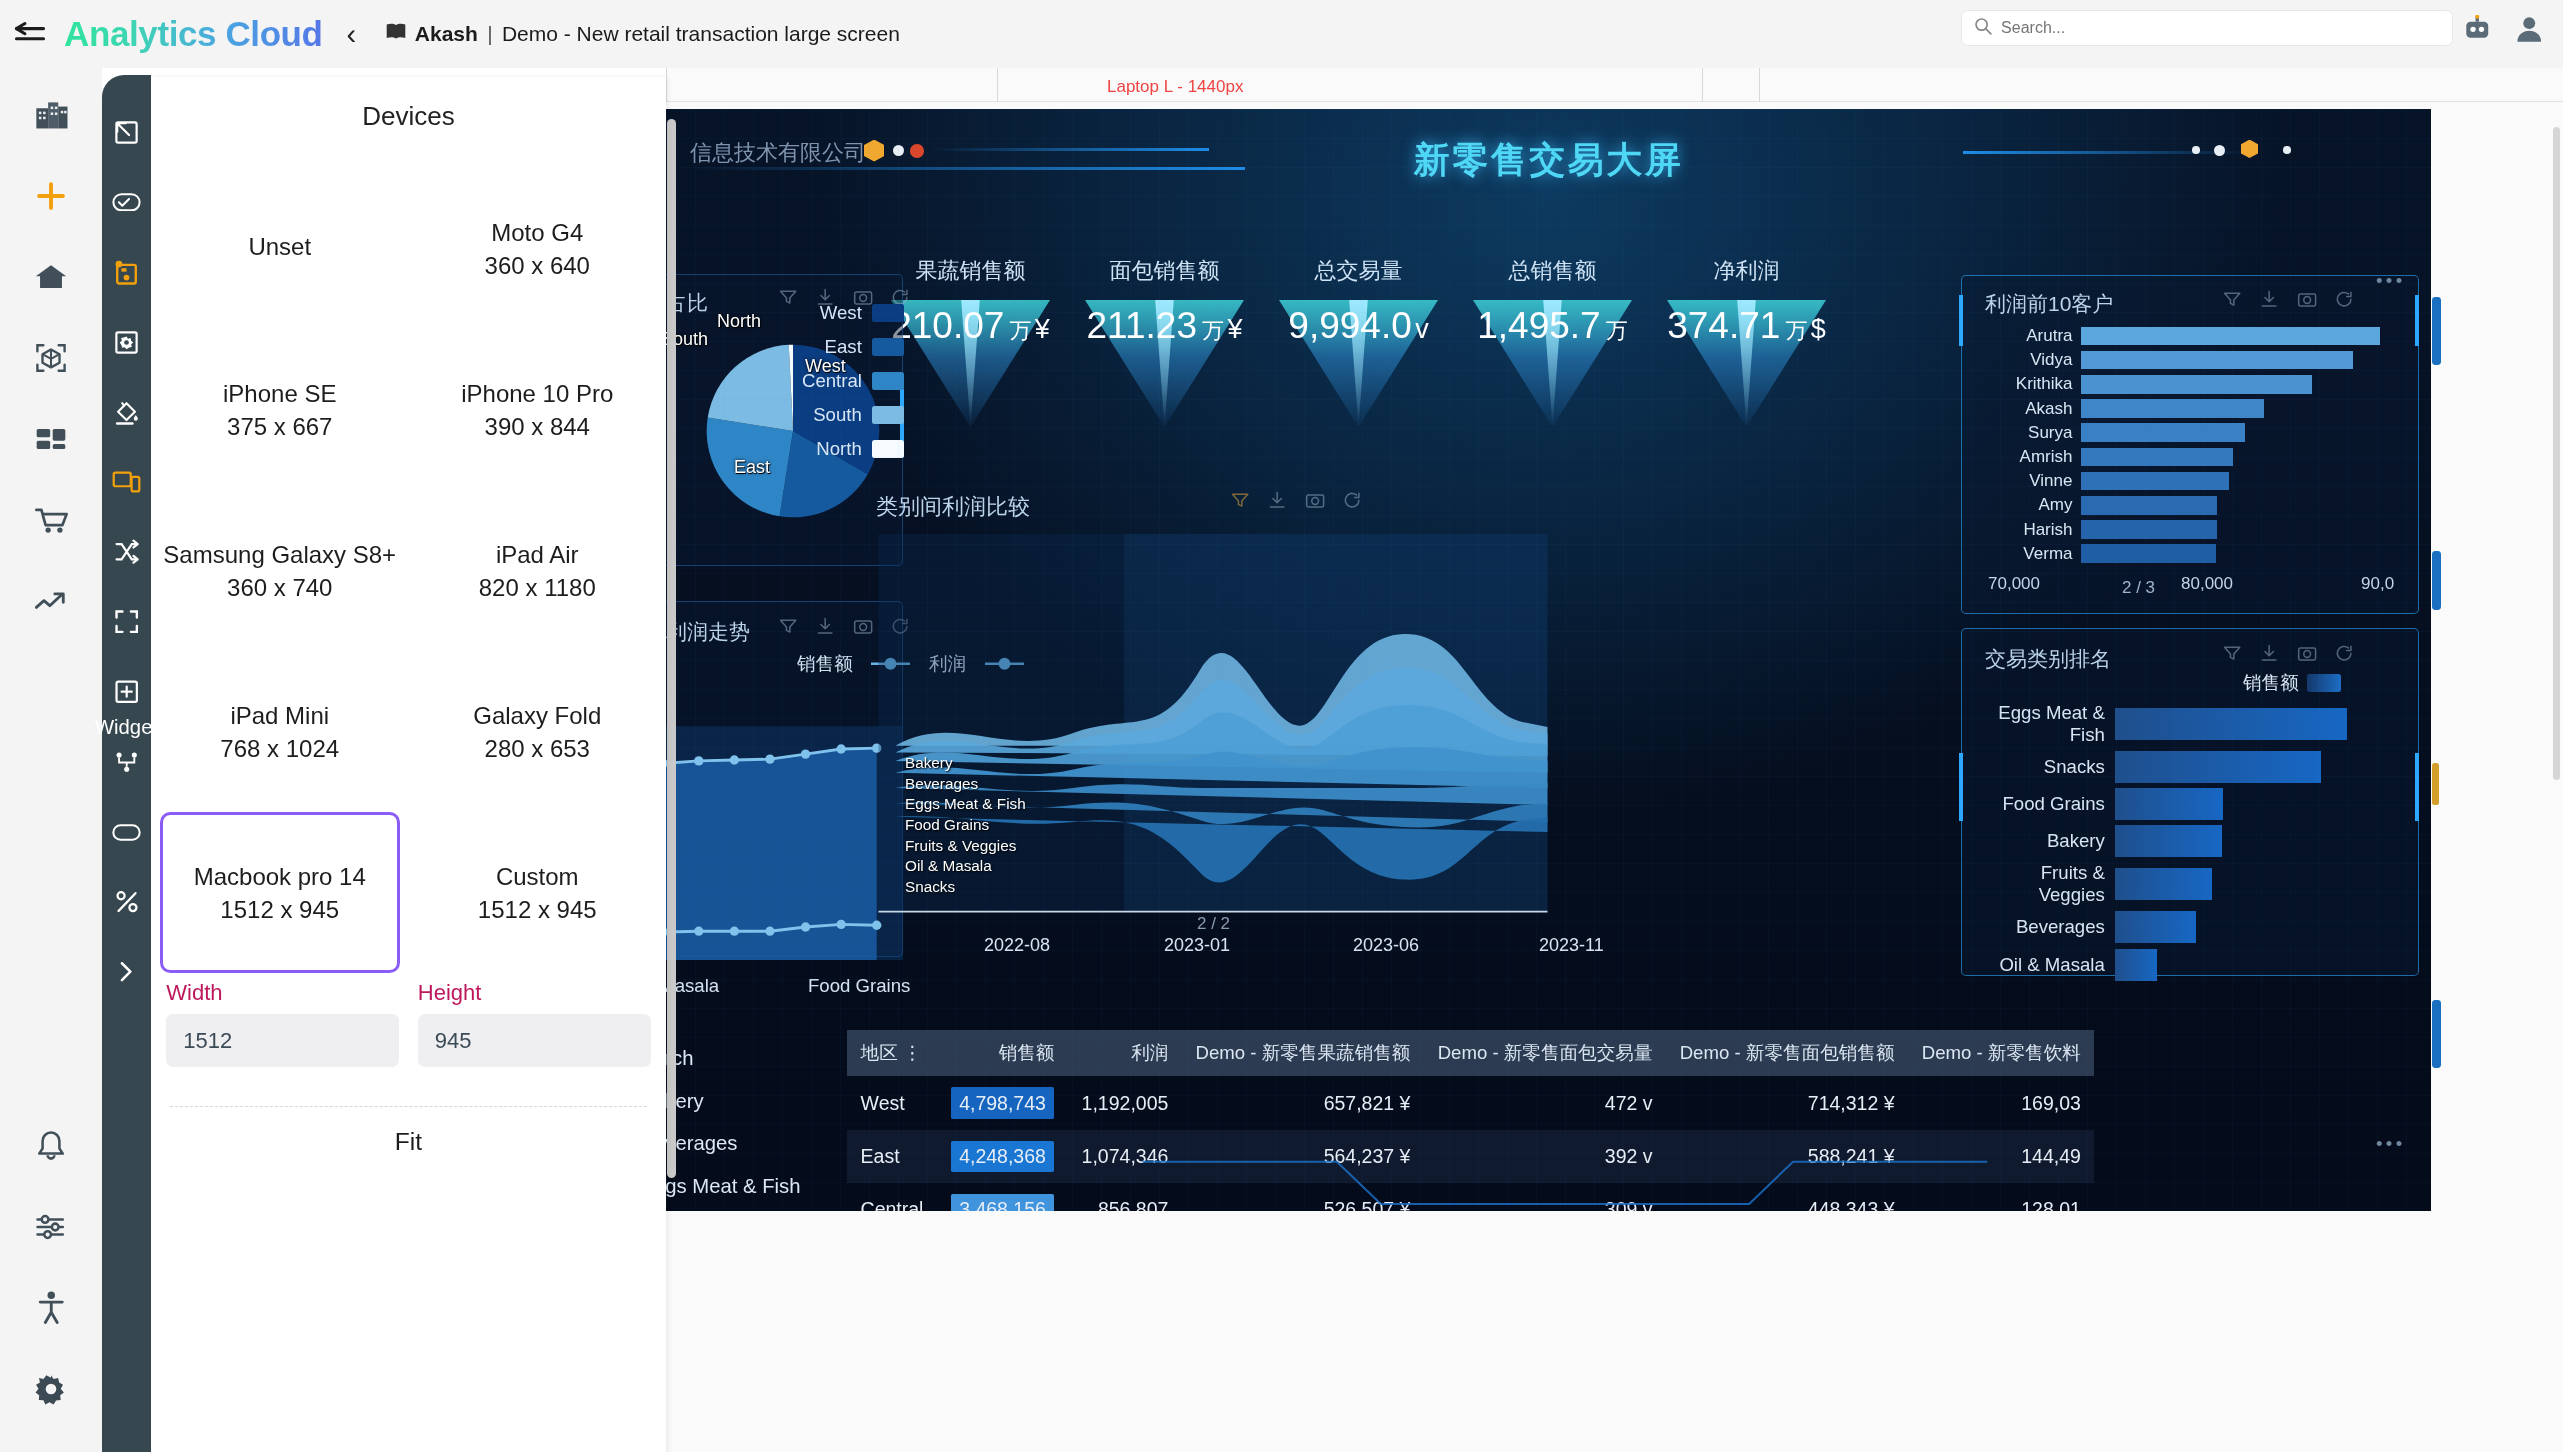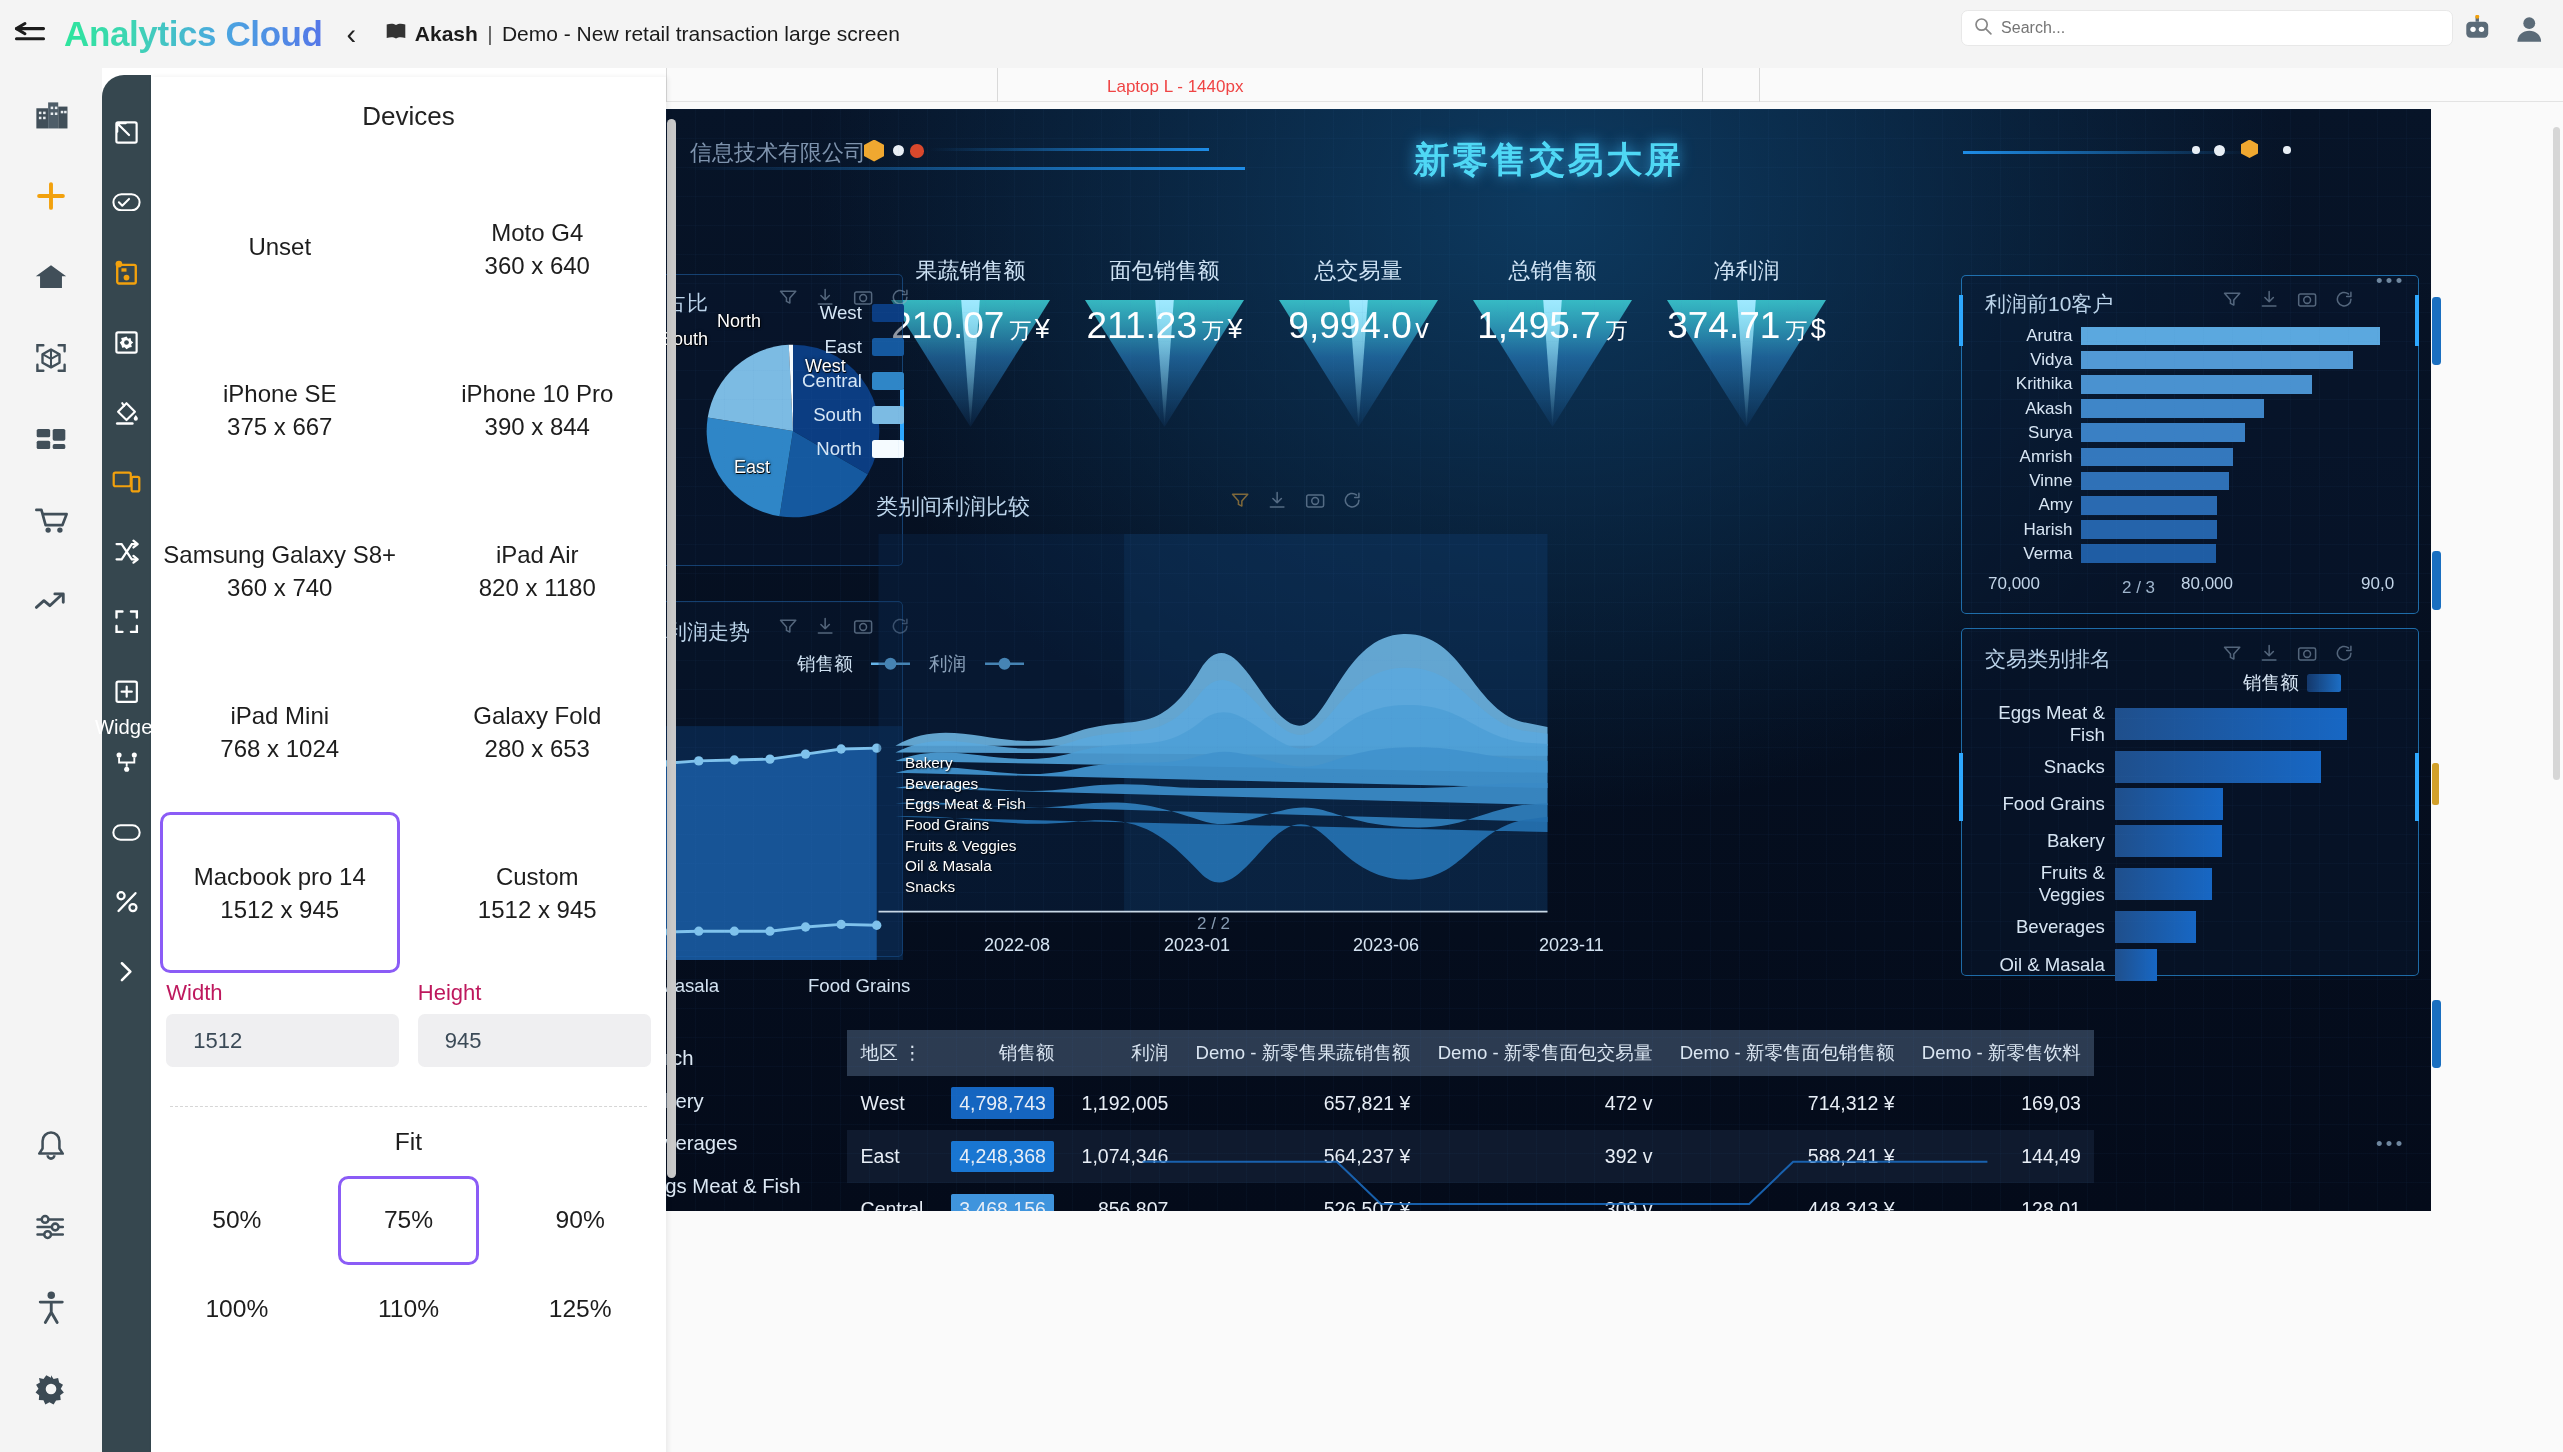--- a/index.html
+++ b/index.html
@@ -79,21 +79,21 @@
     justify-content:center; cursor:pointer; border-radius:10.2px; margin:0 8.5px;
   }
   .dev-cell.sel{ border:3.4px solid #8b5cf6; }
   .dev-name{ font-size:24px; color:#1d1d1d; text-align:center; line-height:1.35;}
   .dev-dim{ font-size:24px; color:#1d1d1d; margin-top:3.4px;}
   .wh-row{ display:flex; gap:18.6px; padding:0 15.3px; margin-top:6.8px;}
   .wh-col{ flex:1; }
   .wh-lbl{ font-size:22px; color:#be185d; margin-bottom:8.5px;}
   .wh-input{
     width:100%; height:53px; background:#efeff1; border:none; border-radius:6.8px;
-    font-size:22px; color:#3b4a57; padding:0 27px; outline:none;
+    font-size:22px; color:#3b4a57; padding:0 17px; outline:none;
     font-family:"Liberation Sans",sans-serif;
   }
   .dashed{ border-top:1.7px dashed #d6d6d6; margin:39px 18.6px 0 18.6px;}
   .fit-title{ text-align:center; font-size:24.6px; color:#1d1d1d; margin-top:20.3px;}
   .zoom-grid{ display:grid; grid-template-columns:1fr 1fr 1fr; margin-top:20.3px; }
   .zoom-cell{
     height:89px; display:flex;align-items:center;justify-content:center;
     font-size:24.6px; color:#1d1d1d; cursor:pointer; border-radius:10.2px; margin:0 15.3px;
   }
   .zoom-cell.sel{ border:3.4px solid #8b5cf6; }
@@ -497,28 +497,20 @@
     </div>
     <div class="wh-col">
       <div class="wh-lbl">Height</div>
       <input class="wh-input" value="945" style="">
     </div>
   </div>
 
   <div class="dashed"></div>
   <div class="fit-title">Fit</div>
 
-  <div class="zoom-grid">
-    <div class="zoom-cell">50%</div>
-    <div class="zoom-cell sel">75%</div>
-    <div class="zoom-cell">90%</div>
-    <div class="zoom-cell">100%</div>
-    <div class="zoom-cell">110%</div>
-    <div class="zoom-cell">125%</div>
-  </div>
 </div>
 
 <div class="canvas">
 
   <div class="ruler">
     <div class="ruler-seg" style="left:0"></div>
     <div class="ruler-seg" style="left:331px"></div>
     <div class="ruler-seg" style="left:1036px"></div>
     <div class="ruler-seg" style="left:1093px"></div>
     <div class="ruler-lbl" style="left:441px">Laptop L - 1440px</div>

